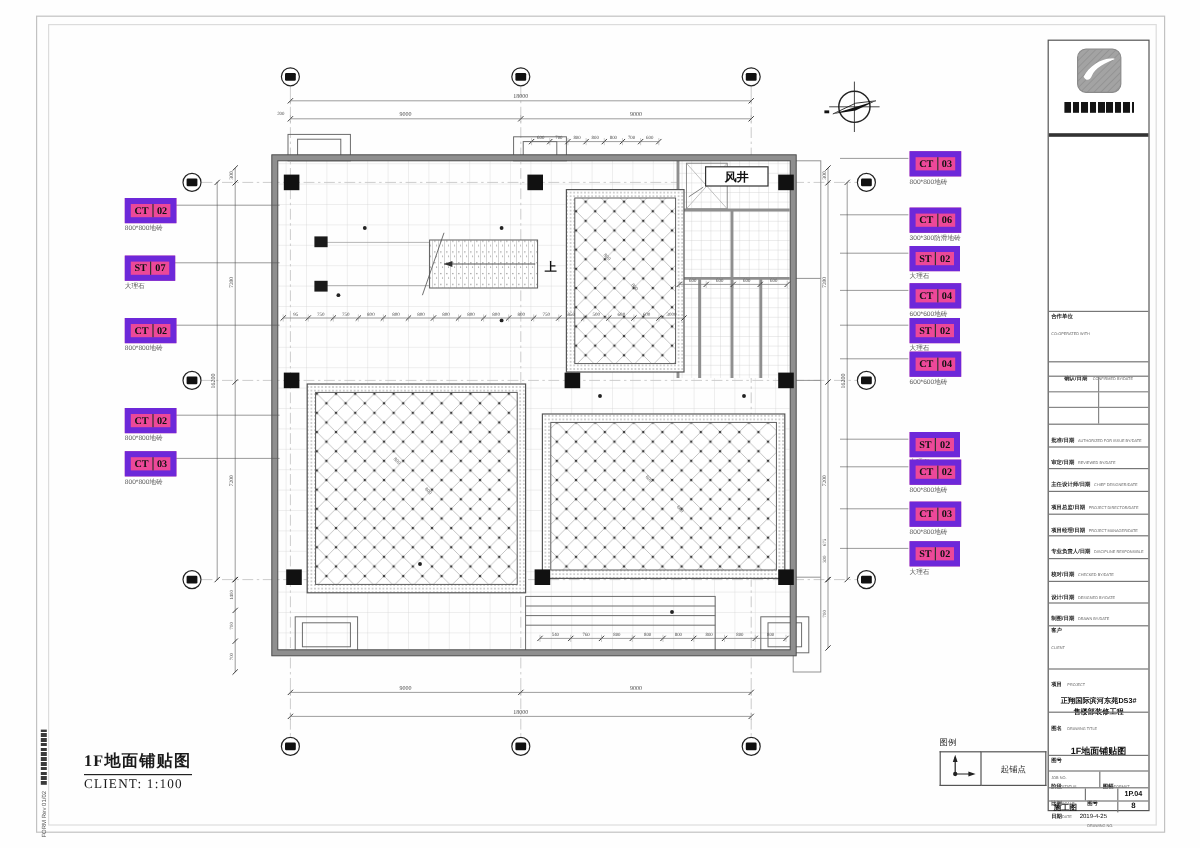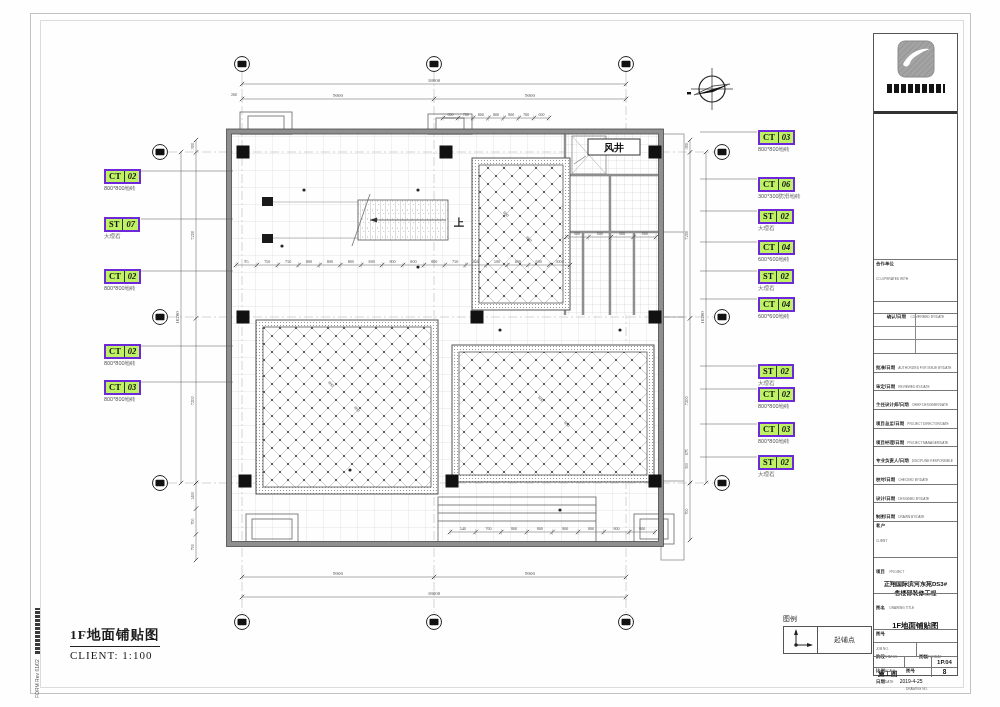--- a/index.html
+++ b/index.html
@@ -5,24 +5,24 @@
   * { margin:0; padding:0; box-sizing:border-box; }
   html,body { width:1000px; height:707px; background:#fff; overflow:hidden;
     font-family:"Liberation Serif","DejaVu Serif",serif; }
   .page { position:absolute; left:0; top:0; width:1000px; height:707px; background:#fefefe; }
   .frame1 { position:absolute; left:30px; top:13px; width:941px; height:681px; border:1px solid #c2c2c2; }
   .frame2 { position:absolute; left:40px; top:20px; width:924px; height:668px; border:1px solid #dcdcdc; }
   svg text { font-family:"Liberation Serif","DejaVu Serif",serif; }
 
   
   .fin-label { position:absolute; width:70px; }
-  .fin-label .code-box { display:inline-flex; border:2px solid #6d28d9; background:#bef264;
+  .fin-label .code-box { display:inline-flex; border:5px solid #6d28d9; background:#ec4899;
      font-weight:bold; font-size:8.5px; color:#111; line-height:11px; }
   .fin-label .code-box span { padding:0 3px; }
-  .fin-label .code-box span + span { border-left:1px solid #333;font-style:italic; }
+  .fin-label .code-box span + span { border-left:1px solid #333; }
   .fin-label .desc { font-size:5.5px; color:#555; margin-top:1px; white-space:nowrap;
      font-family:"Liberation Sans","DejaVu Sans",sans-serif; }
 
   
   .sheet-title-wrap { position:absolute; left:70px; top:625px; }
   .sheet-title { font-size:13.5px; font-weight:bold; color:#1a1a1a; letter-spacing:1px;
      border-bottom:1.5px solid #222; padding-bottom:2px; display:inline-block; }
   .sheet-scale { font-size:11px; color:#1a1a1a; letter-spacing:1px; margin-top:2px; }
 
   

